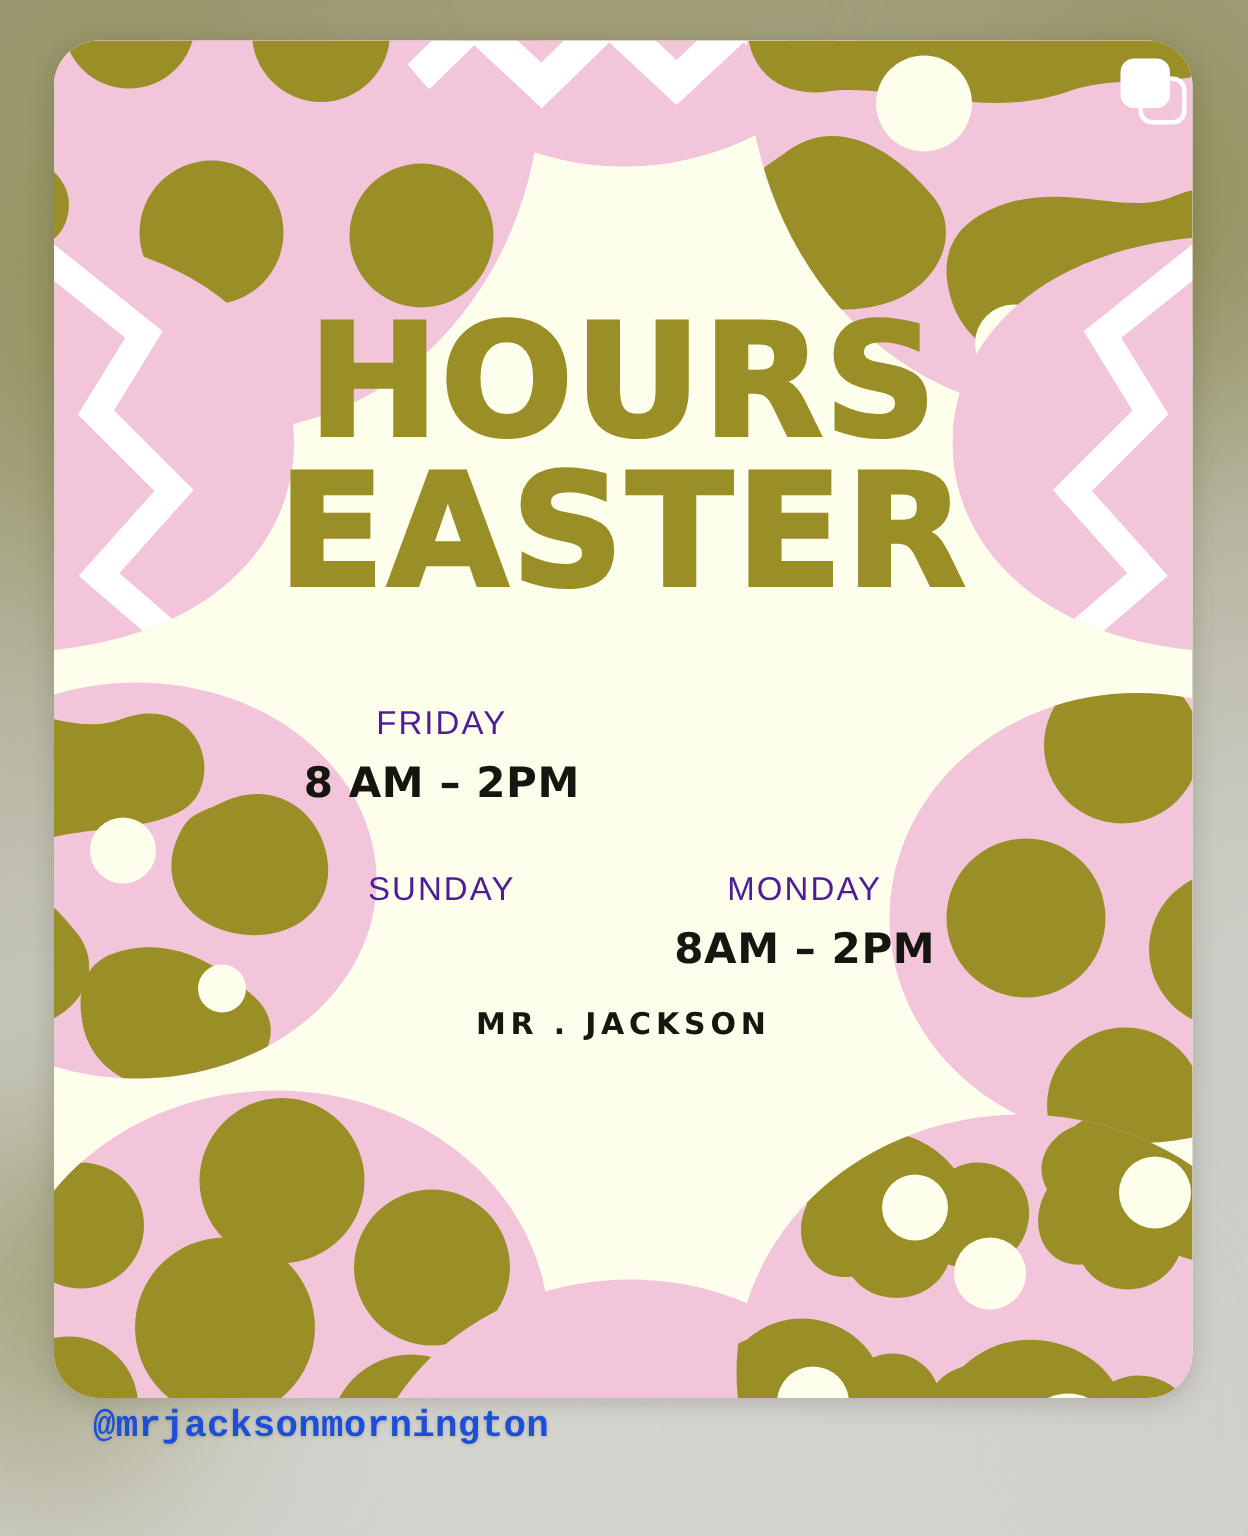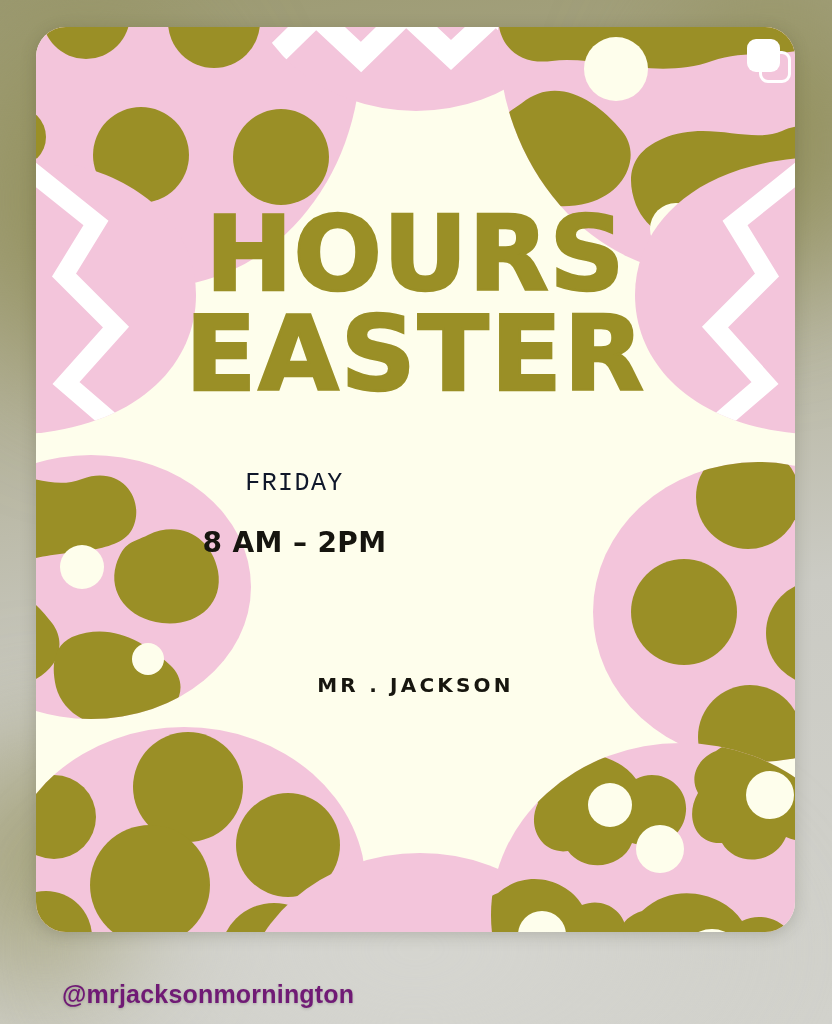--- a/index.html
+++ b/index.html
@@ -47,53 +47,53 @@
   }
   #title-2 { letter-spacing:1px; }
 
   .hours-grid {
     margin-top:64px; width:466px;
     display:grid; grid-template-columns:1fr 1fr;
     row-gap:42px; column-gap:18px; pointer-events:auto;
   }
   .hours-cell { text-align:center; }
   .day {
-    color:#0f172a; font-size:25px; letter-spacing:1.4px; font-weight:400;
-    font-family:Liberation Mono, monospace;
+    color:#4c1d95; font-size:22px; letter-spacing:1.4px; font-weight:400;
+    font-family:Liberation Sans, sans-serif;
   }
   .time {
-    margin-top:28px; color:#16150f; font-size:28px; font-weight:800;
+    margin-top:10px; color:#16150f; font-size:28px; font-weight:800;
     letter-spacing:.4px; font-family:"DejaVu Sans", sans-serif;
   }
 
   #signature {
-    margin-top:72px; color:#17160f; font-size:20px; font-weight:700;
+    margin-top:21px; color:#17160f; font-size:20px; font-weight:700;
     letter-spacing:3.2px; font-family:"DejaVu Sans", sans-serif;
     pointer-events:auto;
   }
 
   
   #duplicate-icon {
     position:absolute; right:41px; top:39px; width:44px; height:44px; z-index:9;
     cursor:pointer;
   }
   #duplicate-icon .back {
     position:absolute; right:0; bottom:0; width:32px; height:32px;
     border:3px solid #ffffff; border-radius:9px;
   }
   #duplicate-icon .front {
     position:absolute; left:0; top:0; width:33px; height:33px;
     background:#ffffff; border-radius:9px;
   }
 
   
   #handle {
-    position:absolute; left:62px; top:980px; z-index:10;
-    color:#701a75; font-size:25px; font-weight:700; letter-spacing:.2px;
-    font-family:Liberation Sans, sans-serif;
+    position:absolute; left:62px; top:936px; z-index:10;
+    color:#1d4ed8; font-size:25px; font-weight:700; letter-spacing:.2px;
+    font-family:Liberation Mono, monospace;
     text-shadow:0 1px 3px rgba(0,0,0,.18);
     cursor:pointer;
   }
 </style>
 </head>
 <body>
 
 <div id="backdrop">
   <div id="bd-base"></div>
   <div class="blob" id="bd-olive-l"></div>
@@ -275,20 +275,25 @@
     </div>
 
     <div class="hours-grid">
       <div class="hours-cell">
         <div class="day">FRIDAY</div>
         <div class="time">8 AM – 2PM</div>
       </div>
       <div class="hours-cell">
       </div>
       <div class="hours-cell">
+        <div class="day">SUNDAY</div>
+      </div>
+      <div class="hours-cell">
+        <div class="day">MONDAY</div>
+        <div class="time">8AM – 2PM</div>
       </div>
     </div>
 
     <div id="signature">MR . JACKSON</div>
   </div>
 </div>
 
 <div id="duplicate-icon">
   <span class="back"></span>
   <span class="front"></span>

